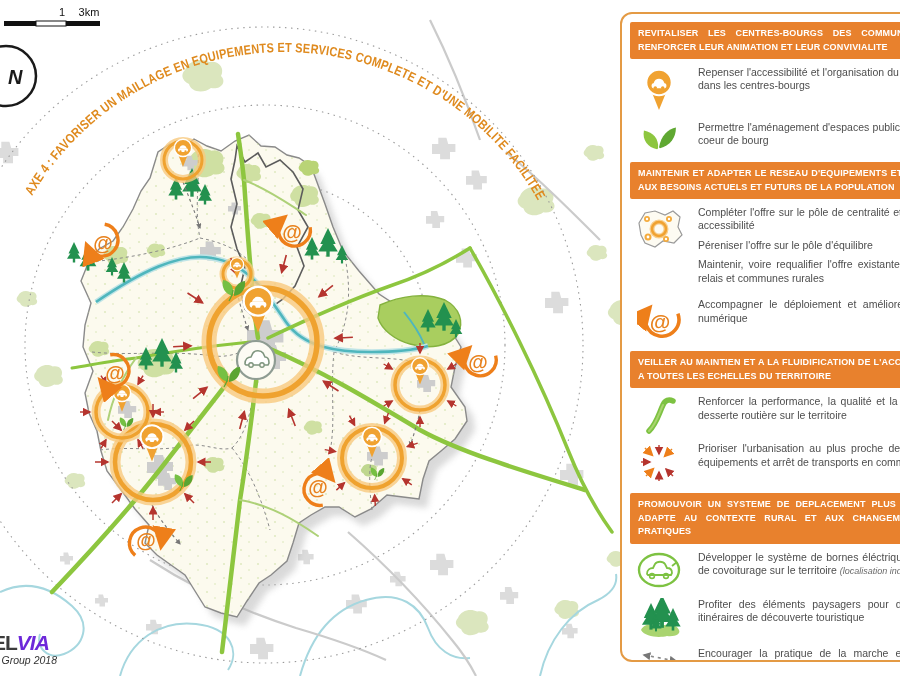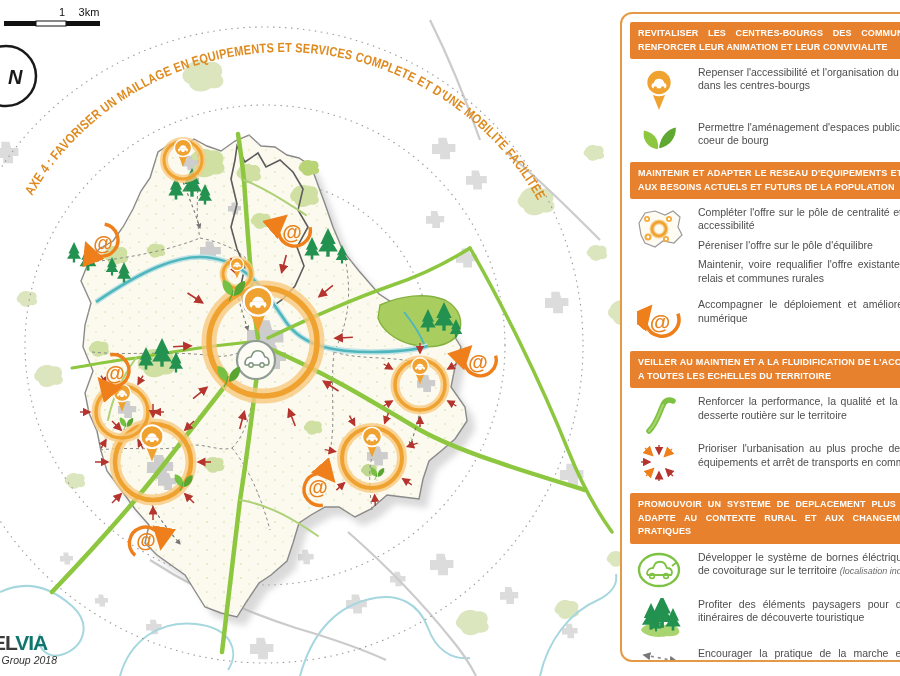--- a/index.html
+++ b/index.html
@@ -21,21 +21,21 @@
   .icell{flex:0 0 58px;width:58px;display:flex;justify-content:center;align-items:flex-start;}
   .txt{flex:0 0 270px;width:270px;font-size:10.5px;line-height:1.28;color:#4d4d4d;
        text-align:justify;}
   .txt p{margin:0 0 6px 0;}
   .note{font-style:italic;font-size:9px;color:#6a6a6a;}
 
   
   .logo{position:absolute;left:-8px;top:632px;z-index:4;line-height:1;}
   .l1{display:block;font-size:21px;font-weight:800;letter-spacing:-1px;}
   .lel{color:#3C3C3C;}
-  .lvia{color:#0f766e;}
+  .lvia{color:#6d28d9;font-style:italic;}
   .l2{display:block;font-size:10.5px;font-style:italic;color:#333;margin-top:2px;}
 </style>
 </head>
 <body>
 
 <div class="stage">
 
 <svg id="map" width="900" height="676" viewBox="0 0 900 676">
   <defs>
     <marker id="mRed" markerWidth="8" markerHeight="8" refX="5" refY="3" orient="auto">

